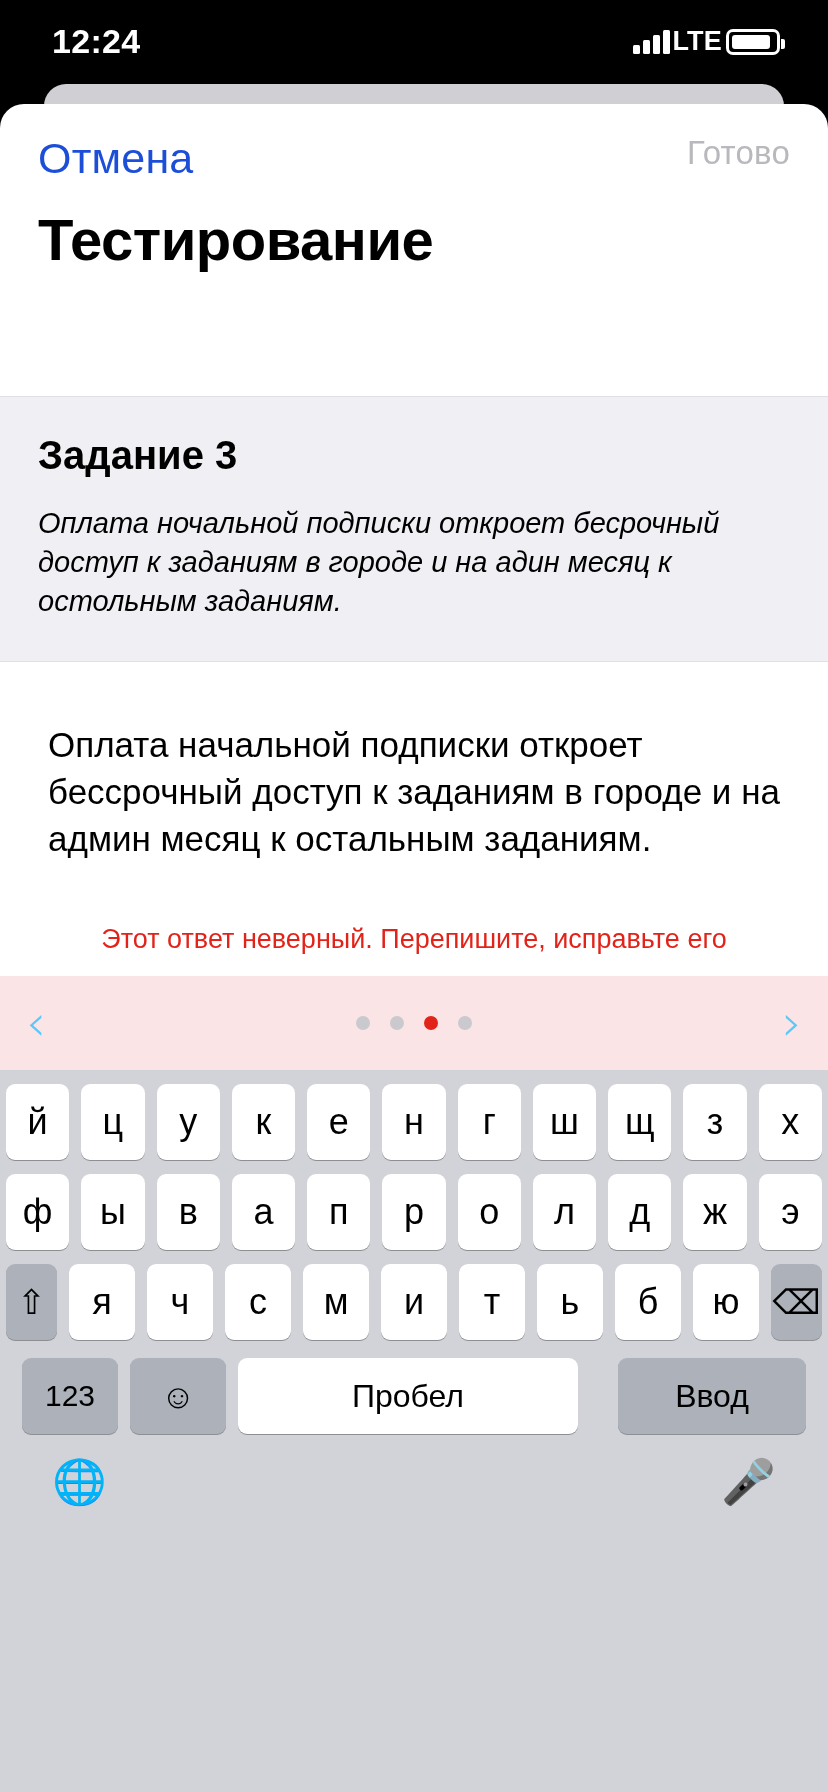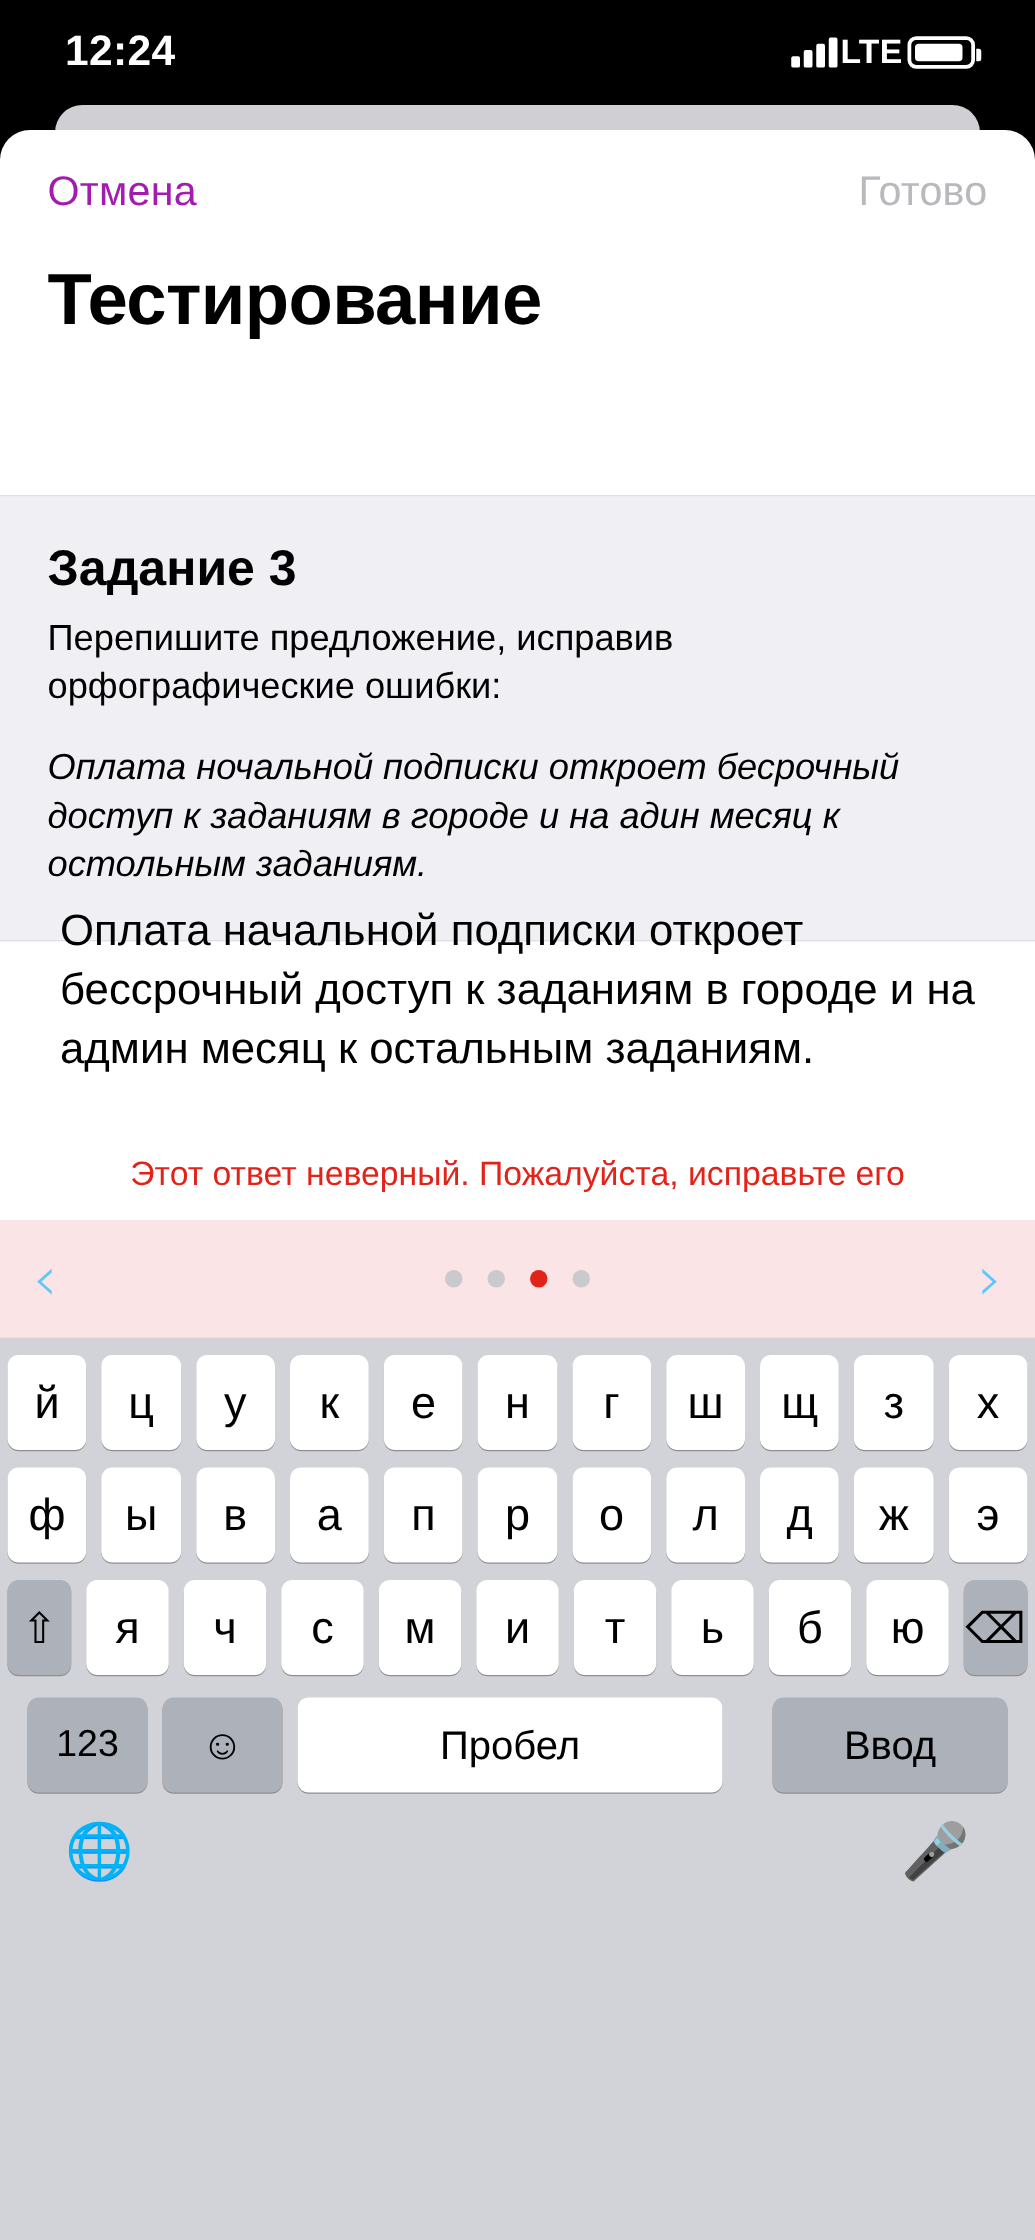--- a/index.html
+++ b/index.html
@@ -66,21 +66,21 @@
     border-radius: 24px 24px 0 0;
     overflow: hidden;
   }
 
   
   .navbar {
     position: relative; height: 98px; width: 100%;
   }
   .nav-cancel {
     position: absolute; left: 38px; top: 30px;
-    font-size: 33px; color: #a21caf; letter-spacing: .2px;
+    font-size: 43px; color: #1d4ed8; letter-spacing: .2px;
   }
   .nav-done {
     position: absolute; right: 38px; top: 30px;
     font-size: 33px; color: #b8b8bd; letter-spacing: .2px;
   }
   .page-title {
     position: absolute; left: 38px; top: 102px;
     font-size: 58px; font-weight: 700; color: #000;
     letter-spacing: -0.5px;
   }
@@ -203,27 +203,26 @@
   <div class="sheet">
 
     <div class="navbar">
       <div class="nav-cancel">Отмена</div>
       <div class="nav-done">Готово</div>
       <div class="page-title">Тестирование</div>
     </div>
 
     <div class="task-block">
       <div class="task-title">Задание 3</div>
-      <div class="task-desc">Перепишите предложение, исправив орфографические ошибки:</div>
       <div class="task-sentence">Оплата ночальной подписки откроет бесрочный доступ к заданиям в городе и на адин месяц к остольным заданиям.</div>
     </div>
 
     <div class="answer">Оплата начальной подписки откроет бессрочный доступ к заданиям в городе и на админ месяц к остальным заданиям.</div>
 
-    <div class="error-msg">Этот ответ неверный. Пожалуйста, исправьте его</div>
+    <div class="error-msg">Этот ответ неверный. Перепишите, исправьте его</div>
 
     <div class="pager">
       <div class="pager-arrow">‹</div>
       <div class="dots">
           <div class="dot"></div>
           <div class="dot"></div>
           <div class="dot active"></div>
           <div class="dot"></div>
         </div>
       <div class="pager-arrow">›</div>

